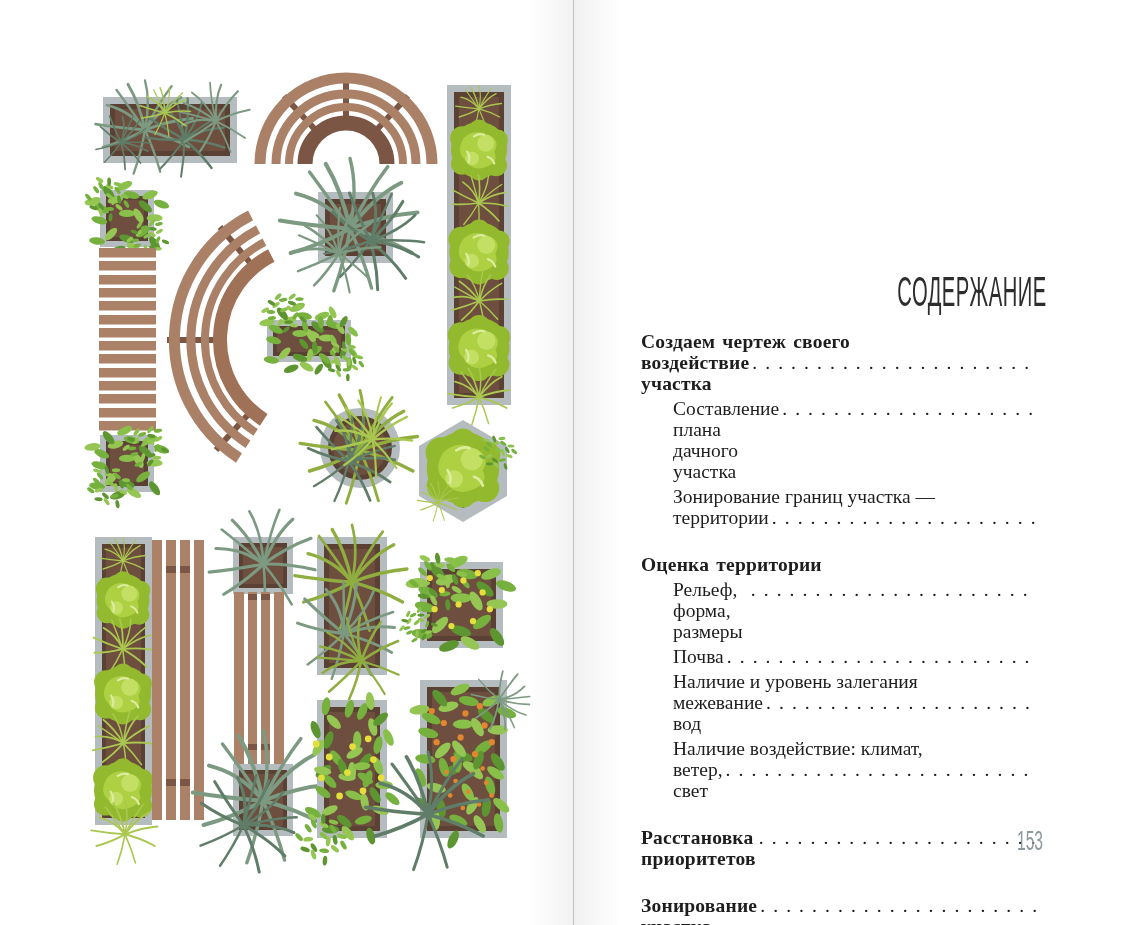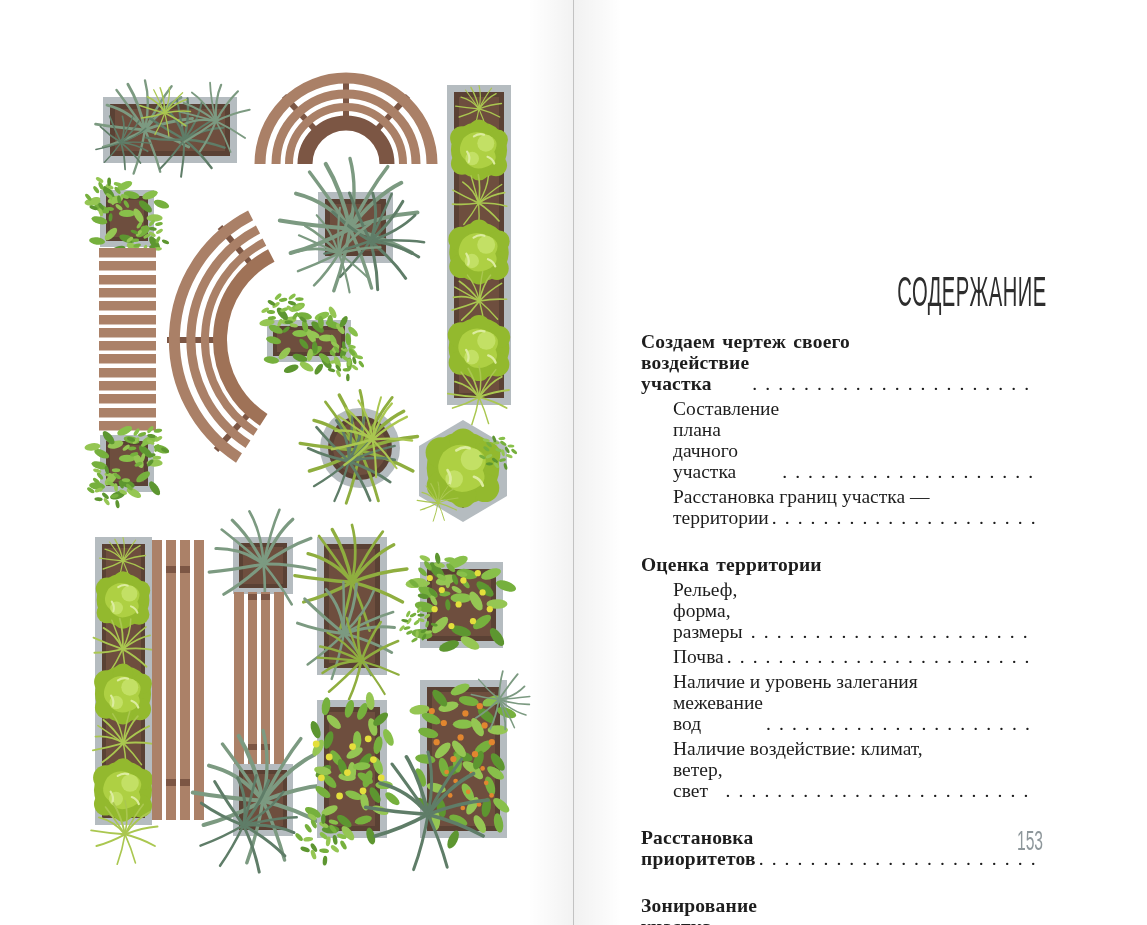--- a/index.html
+++ b/index.html
@@ -19,21 +19,21 @@
   .rp-title{position:absolute;right:100px;top:270px;line-height:36px;white-space:nowrap;}
   .condensed{display:inline-block;transform:scaleX(0.47);transform-origin:100% 55%;
              font-family:"Liberation Sans",sans-serif;font-size:43px;font-weight:400;
              letter-spacing:1px;color:#2d2d2d;line-height:1;}
   .toc{position:absolute;left:67px;top:331px;width:396px;font-size:19.5px;}
   .entry{margin-top:4px;}
   .entry:first-child{margin-top:0;}
   .entry.gap{margin-top:26px;}
   .entry.section{font-weight:bold;}
   .entry.sub{padding-left:32px;}
-  .line{display:flex;align-items:flex-end;line-height:21px;}
+  .line{display:flex;align-items:flex-start;line-height:21px;}
   .txt{white-space:pre-wrap;}
   .section .txt{word-spacing:2px;letter-spacing:0.2px;}
   .leader{flex:1 1 auto;min-width:0;overflow:hidden;white-space:nowrap;
           font-weight:normal;letter-spacing:1.6px;margin-left:3px;color:#1d1d1d;}
   .leader::after{content:". . . . . . . . . . . . . . . . . . . . . . . . . . . . . . . . . . . . . . . . . . . . . . . . . . . . . . . . . . . .";}
   .pagenum{position:absolute;right:104px;bottom:70px;white-space:nowrap;}
   .condensed-num{display:inline-block;transform:scaleX(0.58);transform-origin:100% 60%;
                  font-family:"Liberation Sans",sans-serif;font-size:27px;font-weight:400;
                  color:#8e979b;line-height:1;}
 
@@ -362,21 +362,21 @@
 
       <div class="entry sub">
         <div class="line">
             <span class="txt">Составление плана дачного участка</span>
             <span class="leader"></span>
           </div>
       </div>
 
       <div class="entry sub">
         <div class="line">
-            <span class="txt">Расстановка границ участка —</span>
+            <span class="txt">Зонирование границ участка —</span>
           </div>
         <div class="line">
             <span class="txt">территории</span>
             <span class="leader"></span>
           </div>
       </div>
 
       <div class="entry section gap">
         <div class="line">
             <span class="txt">Оценка территории</span>

